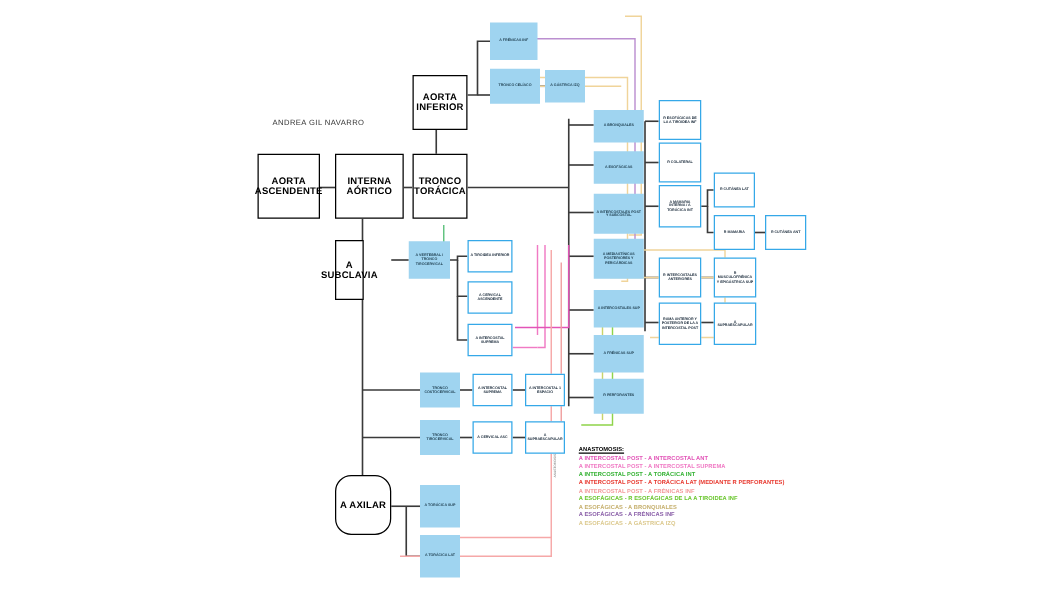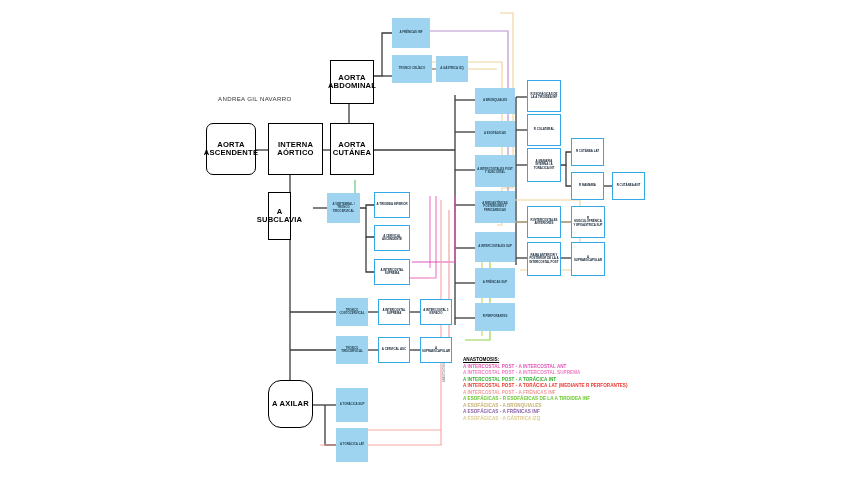--- a/index.html
+++ b/index.html
@@ -105,24 +105,24 @@
       <path d="M490,258 L490,340 L465,340" stroke="#8fd44a"></path>
       <path d="M482,244 L482,336" stroke="#c8d46a"></path>
       <path d="M441,200 L441,430 L360,430" stroke="#f6a8a8"></path>
       <path d="M441,430 L441,445 L320,445" stroke="#f6a8a8"></path>
       <path d="M449,210 L449,356" stroke="#f0a0a0"></path>
     </g>
   </svg>
 
   <div class="author" style="left:218px;top:95px;">ANDREA GIL NAVARRO</div>
 
-  <div class="node trunk" style="left:206px;top:123px;width:50px;height:52px;border-radius:7px;">AORTA ASCENDENTE</div>
+  <div class="node trunk" style="left:206px;top:123px;width:50px;height:52px;">AORTA ASCENDENTE</div>
   <div class="node trunk" style="left:268px;top:123px;width:55px;height:52px;">INTERNA AÓRTICO</div>
-  <div class="node trunk" style="left:330px;top:123px;width:44px;height:52px;">AORTA CUTÁNEA</div>
-  <div class="node trunk" style="left:330px;top:60px;width:44px;height:44px;">AORTA ABDOMINAL</div>
+  <div class="node trunk" style="left:330px;top:123px;width:44px;height:52px;">TRONCO TORÁCICA</div>
+  <div class="node trunk" style="left:330px;top:60px;width:44px;height:44px;">AORTA INFERIOR</div>
   <div class="node trunk" style="left:268px;top:192px;width:23px;height:48px;">A SUBCLAVIA</div>
   <div class="node trunk" style="left:268px;top:380px;width:45px;height:48px;border-radius:13px;">A AXILAR</div>
 
   <div class="node fill" style="left:392px;top:18px;width:38px;height:30px;">A FRÉNICAS INF</div>
   <div class="node fill" style="left:392px;top:55px;width:40px;height:28px;">TRONCO CELÍACO</div>
   <div class="node fill" style="left:436px;top:56px;width:32px;height:26px;">A GÁSTRICA IZQ</div>
 
   <div class="node fill" style="left:475px;top:88px;width:40px;height:26px;">A BRONQUIALES</div>
   <div class="node fill" style="left:475px;top:121px;width:40px;height:26px;">A ESOFÁGICAS</div>
   <div class="node fill" style="left:475px;top:155px;width:40px;height:32px;">A INTERCOSTALES POST Y SUBCOSTAL</div>

